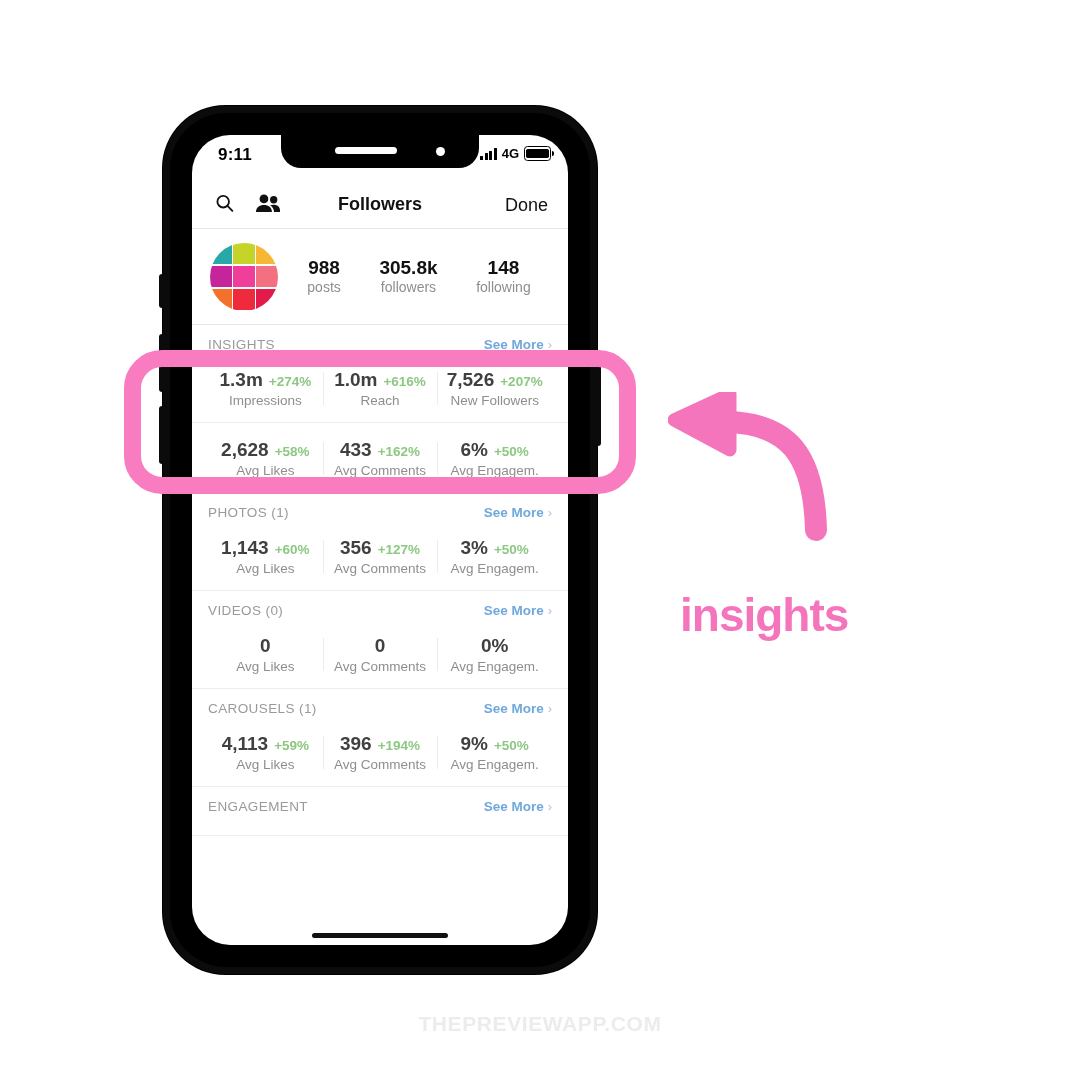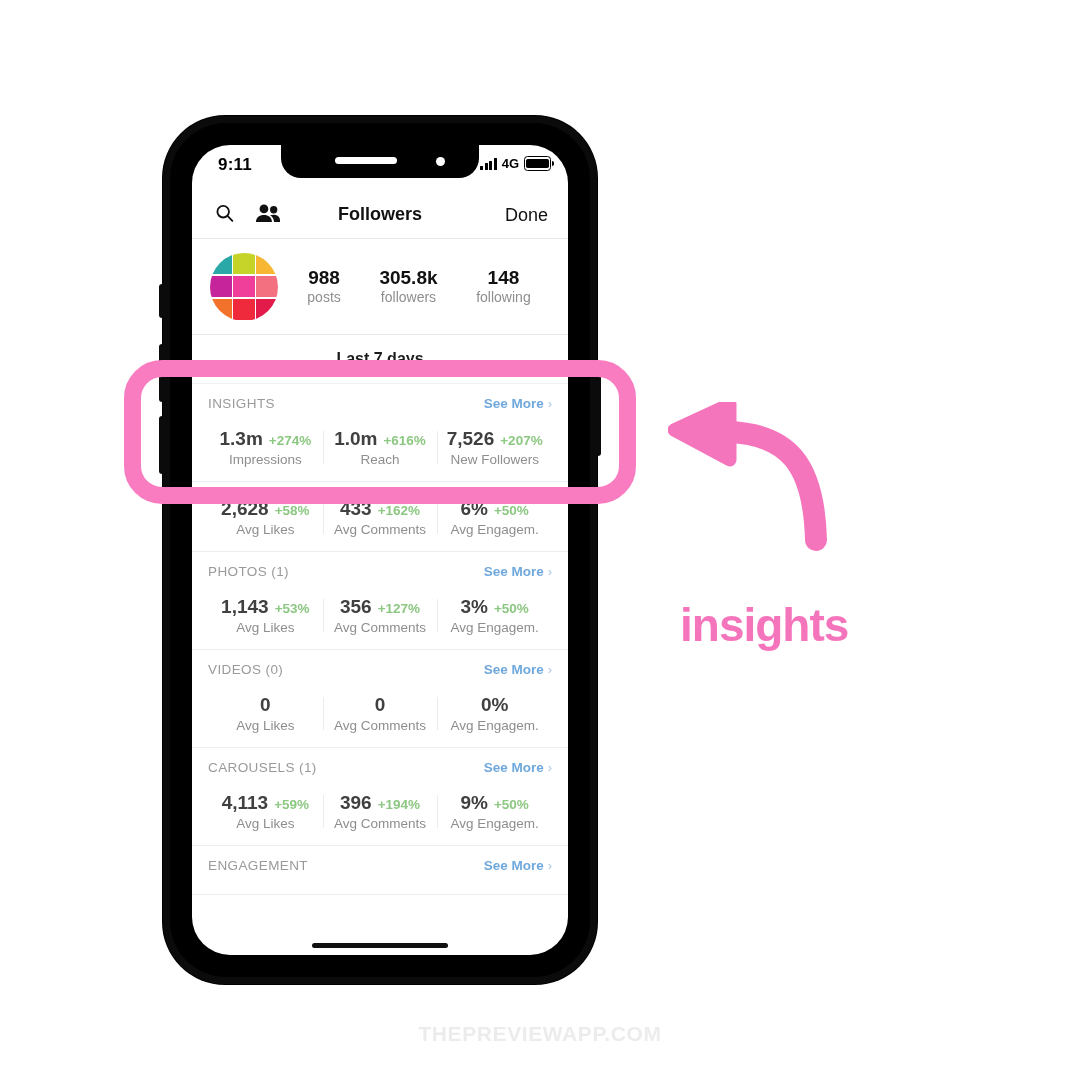--- a/index.html
+++ b/index.html
@@ -3,21 +3,21 @@
 <meta charset="utf-8">
 <style>
   html,body{margin:0;padding:0;}
   body{
     width:1080px;height:1080px;
     background:#ffffff;
     font-family:"Liberation Sans", sans-serif;
     overflow:hidden;
     position:relative;
   }
-  .stage{position:absolute;inset:0;margin-top:10px;}
+  .stage{position:absolute;inset:0;}
 
   
   .phone{
     position:absolute;left:163px;top:106px;width:434px;height:868px;
     background:#0b0b0b;border-radius:62px;
     box-shadow:0 0 0 1px #000;
   }
   .phone-inner-ring{
     position:absolute;left:7px;top:7px;right:7px;bottom:7px;
     border-radius:56px;background:#000;
@@ -243,21 +243,20 @@
               <div class="num">305.8k</div>
               <div class="lbl">followers</div>
             </div>
             <div class="pstat">
               <div class="num">148</div>
               <div class="lbl">following</div>
             </div>
           </div>
       </div>
 
-      <div class="period">Last 7 days</div>
 
       <div id="sections">
           <div class="section">
             <div class="sec-head">
               <span class="sec-title">INSIGHTS</span>
               <span class="see-more">
                 <span>See More</span>
                 <span class="chev">›</span>
               </span>
             </div>
@@ -315,21 +314,21 @@
               <span class="sec-title">PHOTOS (1)</span>
               <span class="see-more">
                 <span>See More</span>
                 <span class="chev">›</span>
               </span>
             </div>
             <div class="metrics">
               <div class="metric">
                 <div class="m-top">
                   <span class="m-val">1,143</span>
-                  <span class="m-delta">+53%</span>
+                  <span class="m-delta">+60%</span>
                 </div>
                 <div class="m-lbl">Avg Likes</div>
               </div>
               <div class="metric">
                 <div class="m-top">
                   <span class="m-val">356</span>
                   <span class="m-delta">+127%</span>
                 </div>
                 <div class="m-lbl">Avg Comments</div>
               </div>

